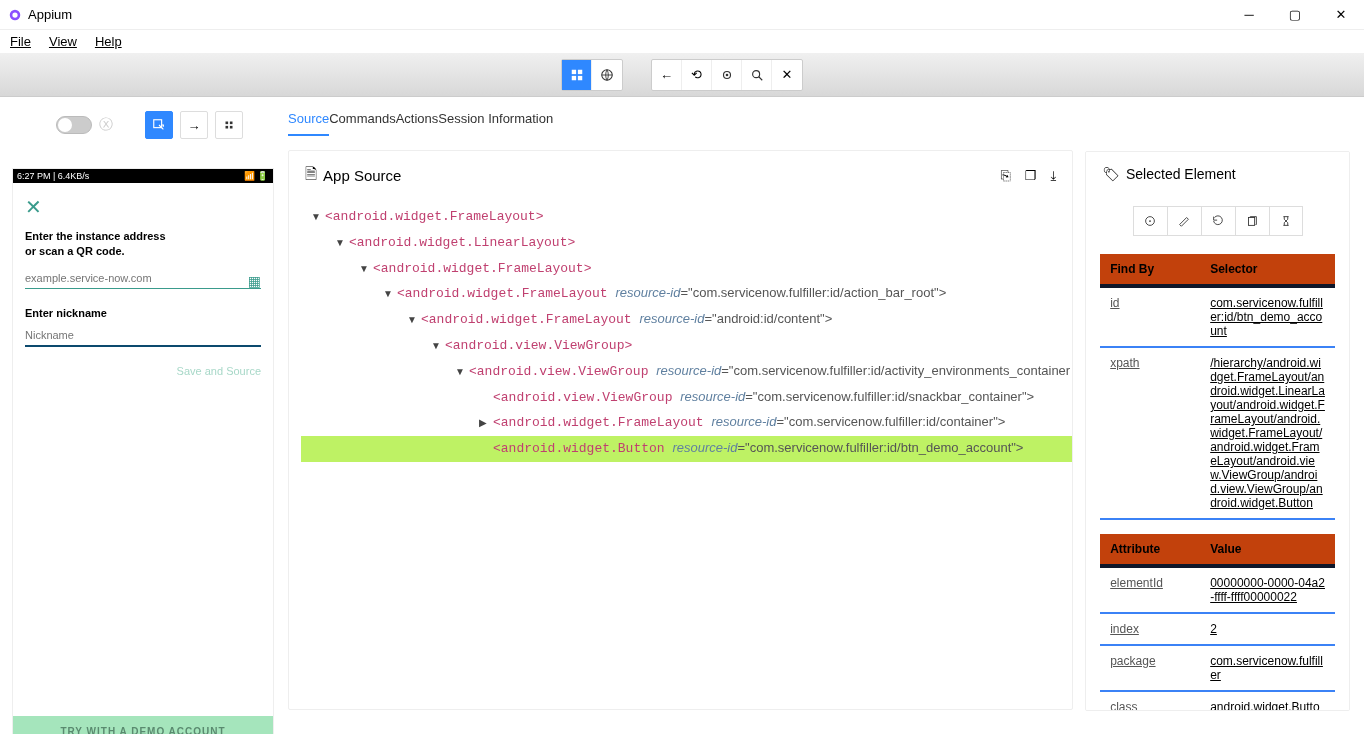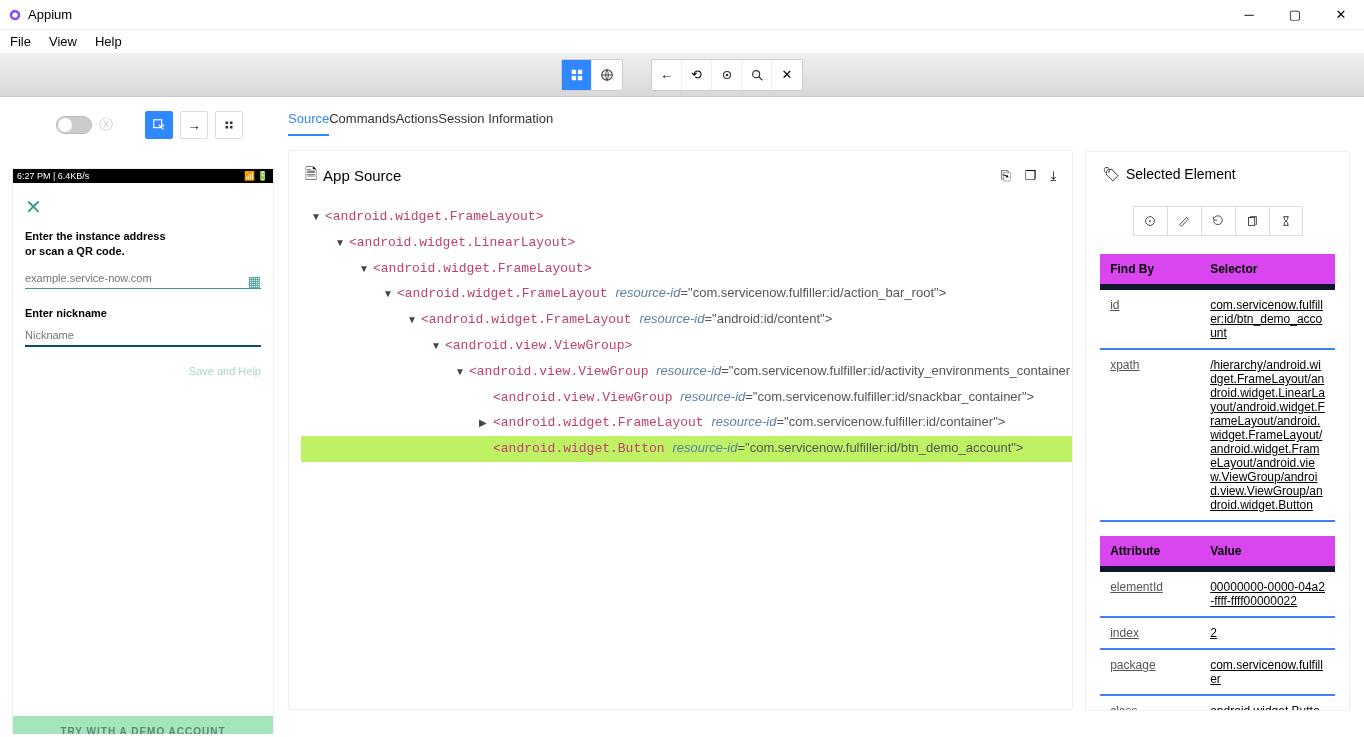--- a/index.html
+++ b/index.html
@@ -3,21 +3,21 @@
 <meta charset="utf-8">
 <style>
 * { box-sizing: border-box; margin: 0; padding: 0; }
 body { font-family: "Segoe UI", Arial, sans-serif; font-size: 13px; background: #fff; overflow: hidden; }
 .title-bar { display: flex; align-items: center; justify-content: space-between; padding: 0 0 0 8px; height: 30px; border-bottom: 1px solid #eee; gap: 39px; }
 .title-left { display: flex; align-items: center; gap: 6px; }
 .app-icon { width: 14px; height: 14px; }
 .title-controls { display: flex; }
 .title-btn { width: 46px; height: 30px; display: flex; align-items: center; justify-content: center; cursor: pointer; }
 .menu-bar { display: flex; gap: 18px; padding: 4px 10px; font-size: 13px; }
-.menu-item { cursor: pointer; }
+.menu-item { cursor: pointer; text-decoration: underline; }
 .toolbar { background: linear-gradient(#f0f0f0, #d8d8d8); height: 44px; display: flex; align-items: center; justify-content: center; gap: 28px; border-bottom: 1px solid #ccc; }
 .tool-group { display: flex; border: 1px solid #ccc; background: #fff; border-radius: 2px; }
 .tool-btn { width: 30px; height: 30px; display: flex; align-items: center; justify-content: center; border-right: 1px solid #eee; cursor: pointer; }
 .tool-btn:last-child { border-right: none; }
 .tool-btn.active { background: #2f88ff; color: #fff; }
 .main { display: flex; height: calc(737px - 30px - 26px - 44px); }
 .left-col { width: 275px; padding: 14px 0 0 0; }
 .device-controls { display: flex; align-items: center; gap: 7px; padding: 0 0 12px 56px; }
 .toggle { width: 36px; height: 18px; background: #ccc; border-radius: 9px; position: relative; border:1px solid #bbb;}
 .toggle::after { content:''; width:14px; height:14px; background:#fff; border-radius:50%; position:absolute; top:1px; left:1px; }
@@ -49,21 +49,21 @@
 .tag { color:#c04070;font-family:Liberation Mono, monospace; }
 .attr { color:#6080a0; font-style:italic; }
 .txt { color:#555; }
 .right-col { width:530px; padding:14px 14px 0 6px;}
 .panel2 { background:#fff; border:1px solid #eee; border-radius:2px; height:560px; overflow:auto;}
 .sel-title { font-size:14px; padding:14px 16px; display:flex; align-items:center; gap:6px;}
 .icon-row { display:flex; justify-content:center; gap:0; padding:10px 0 18px 0;}
 .icon-btn { width:34px; height:30px; border:1px solid #ddd; display:flex; align-items:center; justify-content:center; cursor:pointer; border-right:none;}
 .icon-btn:last-child{border-right:1px solid #ddd;}
 table { width:calc(100% - 28px); margin:0 14px 14px 14px; border-collapse:collapse; font-size:12px;}
-th { background:#d946ef; text-align:left; padding:8px 10px; font-weight:600; border-bottom:6px solid #0f172a;}
+th { background:#c2410c; text-align:left; padding:8px 10px; font-weight:600; border-bottom:4px solid #0f172a;}
 td { padding:8px 10px; border-bottom:2px solid #3b82f6; vertical-align:top; word-break:break-all;text-decoration:underline;}
 td:first-child { width:100px; color:#555;}
 svg { width:14px; height:14px; }
 </style>
 </head>
 <body>
 
 <div class="title-bar">
   <div class="title-left">
     <svg class="app-icon" viewBox="0 0 16 16">
@@ -149,21 +149,21 @@
         <span>📶 🔋</span>
       </div>
       <div class="phone-body">
         <div class="phone-close">✕</div>
         <div class="phone-label">Enter the instance address</div>
         <div class="phone-label" style="margin-top:0">or scan a QR code.</div>
         <input class="phone-input" readonly="" placeholder="example.service-now.com" style="">
         <div class="qr-icon">▦</div>
         <div class="phone-sub">Enter nickname</div>
         <input class="phone-input2" readonly="" placeholder="Nickname" style="">
-        <div class="phone-save">Save and Help</div>
+        <div class="phone-save">Save and Source</div>
       </div>
       <div class="phone-demo">TRY WITH A DEMO ACCOUNT</div>
     </div>
   </div>
 
   <div class="mid-col">
     <div class="tabs">
       <div class="tab active">Source</div>
       <div class="tab">Commands</div>
       <div class="tab">Actions</div>

